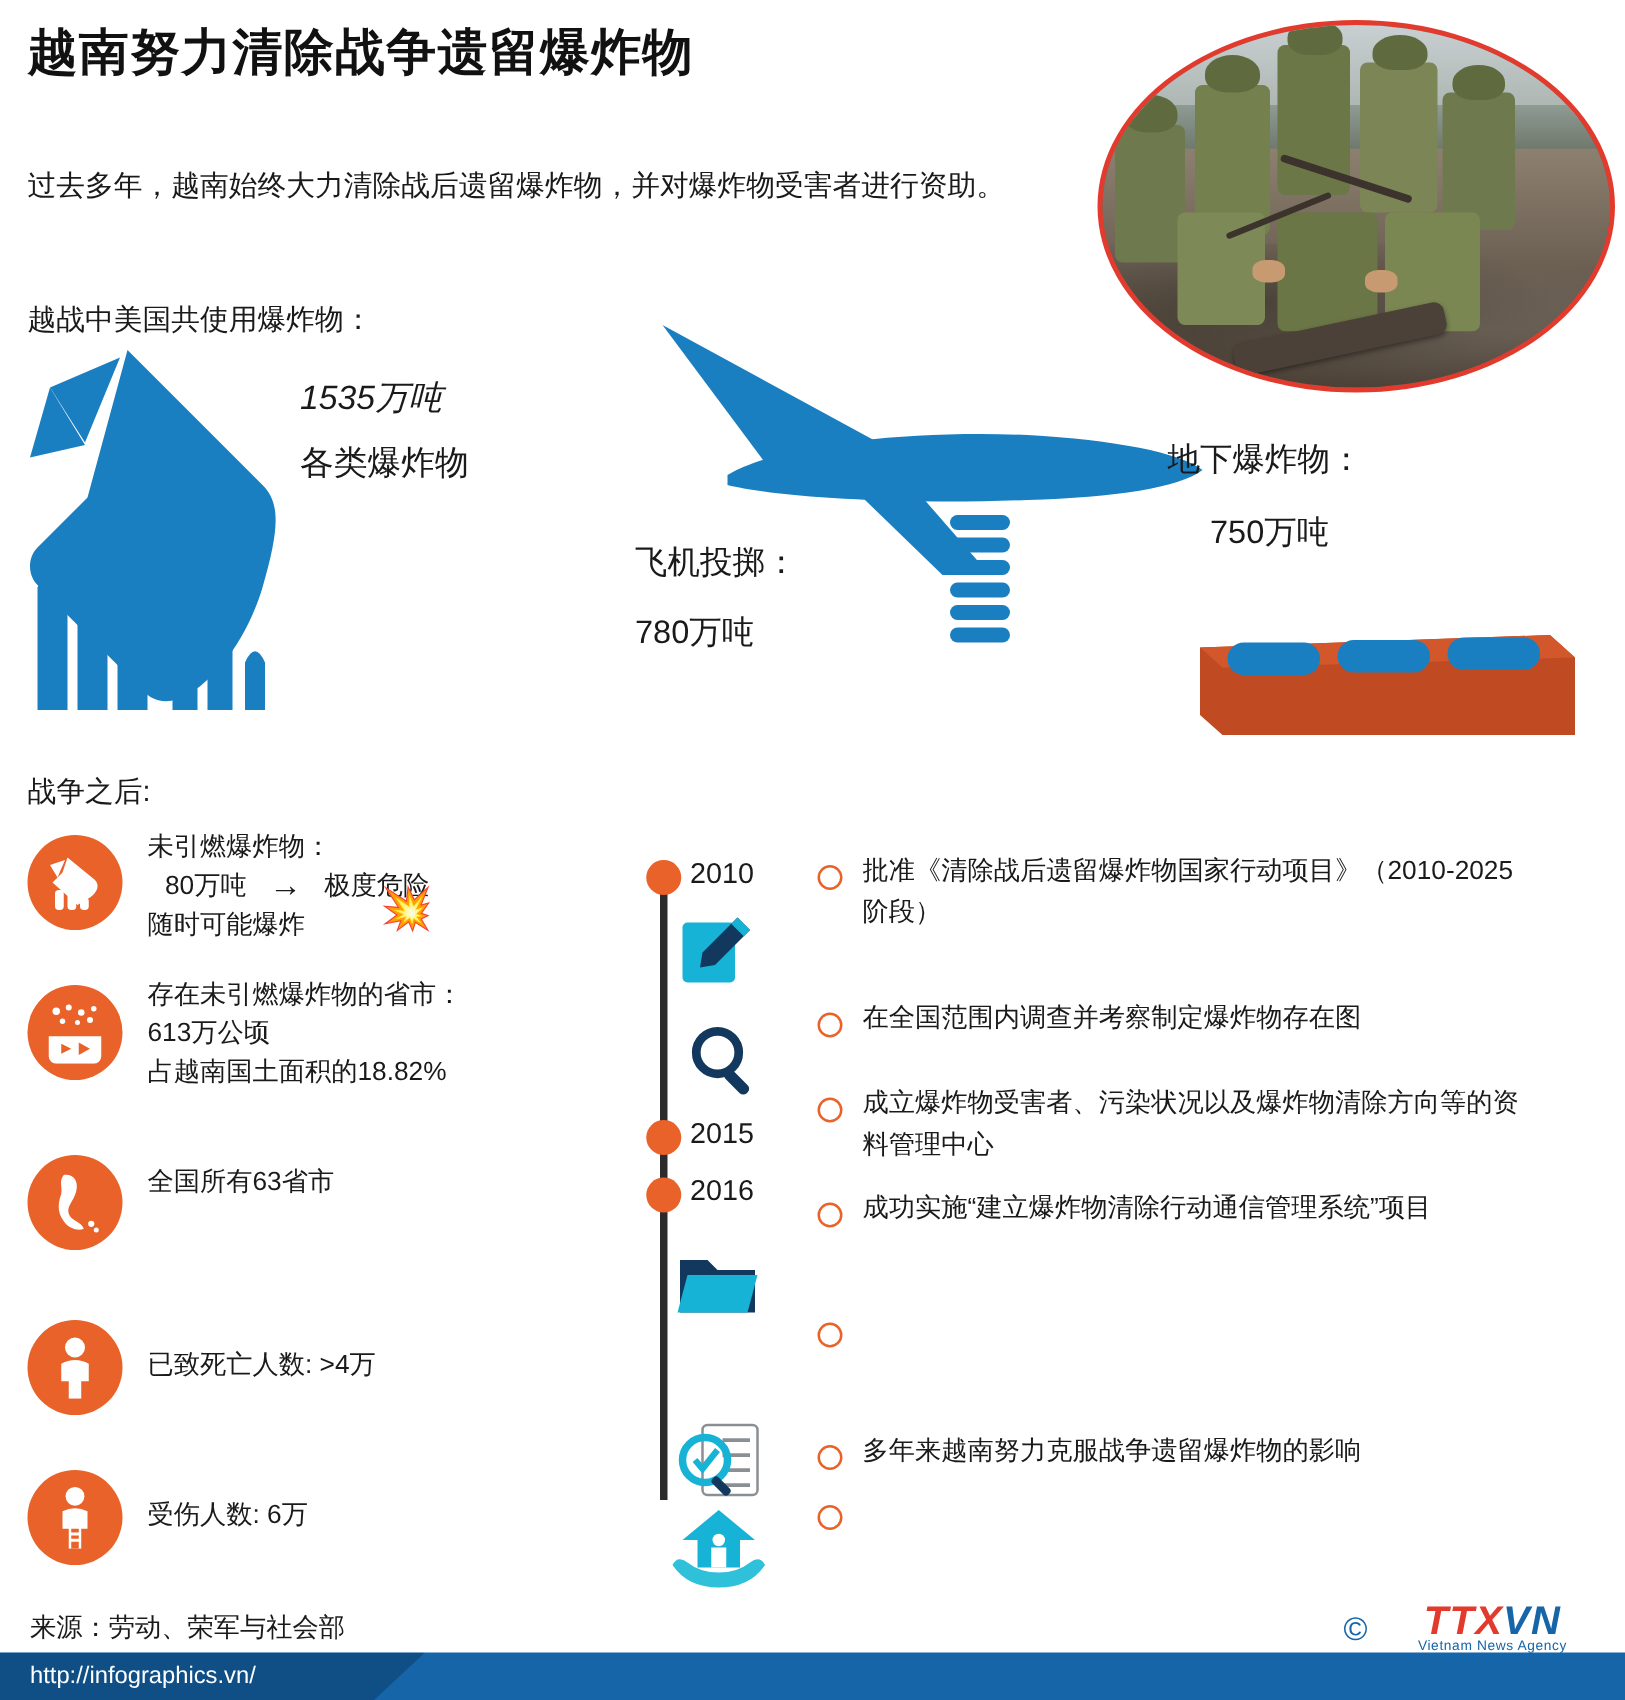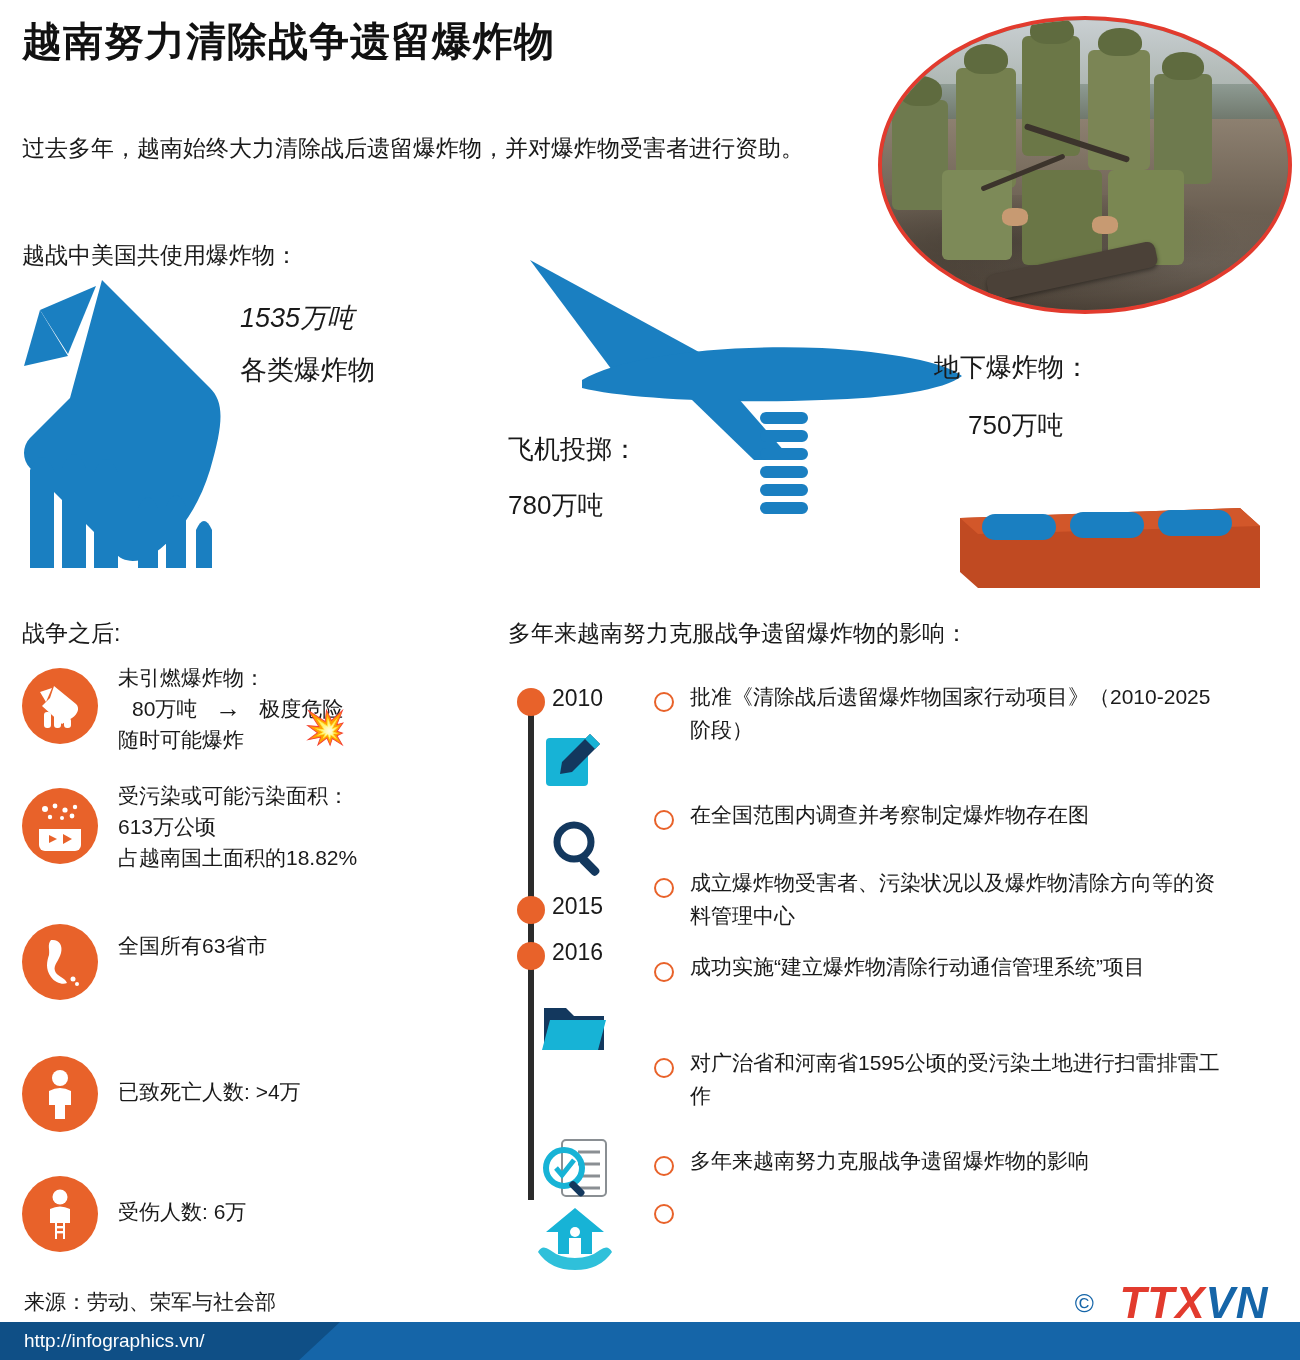--- a/index.html
+++ b/index.html
@@ -84,21 +84,21 @@
   .footbar{position:absolute;left:0;top:1322px;width:1300px;height:38px;background:#1565a8;}
   .footbar:after{
     content:"";position:absolute;left:0;top:0;height:38px;width:340px;background:#0f4f86;
     clip-path:polygon(0 0,100% 0,88% 100%,0 100%);
   }
   .foot-url{position:absolute;left:24px;top:1330px;font-size:19px;color:#ffffff;z-index:3;}
   .logo{
     position:absolute;right:16px;top:1278px;width:180px;height:58px;text-align:center;
   }
   .logo-main{
-    font-size:44px;font-weight:bold;color:#e23b2e;letter-spacing:1px;font-style:italic;
+    font-size:32px;font-weight:bold;color:#e23b2e;letter-spacing:1px;font-style:italic;
   }
   .logo-main .vn{color:#1565a8;}
   .logo-sub{font-size:11px;color:#1565a8;letter-spacing:.5px;margin-top:-4px;}
   .copy{position:absolute;right:206px;top:1288px;font-size:26px;color:#1565a8;}
 </style>
 </head>
 <body>
 
 <div class="root">
 
@@ -228,21 +228,21 @@
             <circle cx="37" cy="15" r="2.4"></circle>
             <path d="M4 28 h42 v16 a6 6 0 0 1 -6 6 h-30 a6 6 0 0 1 -6 -6 z"></path>
           </g>
           <g fill="#e8622a">
             <path d="M14 34 l8 4 l-8 4 z"></path>
               <path d="M28 33 l9 5 l-9 5 z"></path>
           </g>
         </svg>
       </div>
       <div class="atext" style="top:112px;width:360px;">
-        <div>受污染或可能污染面积：</div>
+        <div>存在未引燃爆炸物的省市：</div>
         <div>613万公顷</div>
         <div>占越南国土面积的18.82%</div>
       </div>
     </div>
 
     <div class="arow">
       <div class="circ" style="left:0;top:256px;">
         <svg width="46" height="50" viewBox="0 0 46 50">
           <path fill="#ffffff" d="M14 3 C22 2 26 8 24 16 C22 24 16 28 18 34 C20 40 28 40 30 46 C26 48 18 46 14 40 C8 32 10 24 12 18 C13 12 10 8 14 3 Z"></path>
           <circle cx="36" cy="42" r="2.5" fill="#ffffff"></circle>
@@ -276,21 +276,20 @@
           <rect x="13" y="42" width="8" height="2.4" fill="#ffffff"></rect>
         </svg>
       </div>
       <div class="atext" style="top:528px;width:360px;">
         <div>受伤人数: 6万</div>
       </div>
     </div>
 
   </div>
 
-  <div class="tl-title">多年来越南努力克服战争遗留爆炸物的影响：</div>
   <div class="tl-line"></div>
 
   <div class="tl-dot" style="top:688px;"></div>
   <div class="tl-year" style="top:685px;">2010</div>
   <div class="tl-dot" style="top:896px;"></div>
   <div class="tl-year" style="top:893px;">2015</div>
   <div class="tl-dot" style="top:942px;"></div>
   <div class="tl-year" style="top:939px;">2016</div>
 
   <svg style="position:absolute;left:540px;top:730px;" width="64" height="64" viewBox="0 0 64 64">
@@ -335,21 +334,20 @@
   <div class="tl-ring" style="top:810px;"></div>
   <div class="tl-item" style="top:798px;width:540px;">在全国范围内调查并考察制定爆炸物存在图</div>
 
   <div class="tl-ring" style="top:878px;"></div>
   <div class="tl-item" style="top:866px;width:540px;">成立爆炸物受害者、污染状况以及爆炸物清除方向等的资料管理中心</div>
 
   <div class="tl-ring" style="top:962px;"></div>
   <div class="tl-item" style="top:950px;width:540px;">成功实施“建立爆炸物清除行动通信管理系统”项目</div>
 
   <div class="tl-ring" style="top:1058px;"></div>
-  <div class="tl-item" style="top:1046px;width:540px;">对广治省和河南省1595公顷的受污染土地进行扫雷排雷工作</div>
 
   <div class="tl-ring" style="top:1156px;"></div>
   <div class="tl-item" style="top:1144px;width:540px;">多年来越南努力克服战争遗留爆炸物的影响</div>
 
   <div class="tl-ring" style="top:1204px;"></div>
 
   <div class="source">来源：劳动、荣军与社会部</div>
   <div class="copy">©</div>
   <div class="logo">
     <div class="logo-main">

